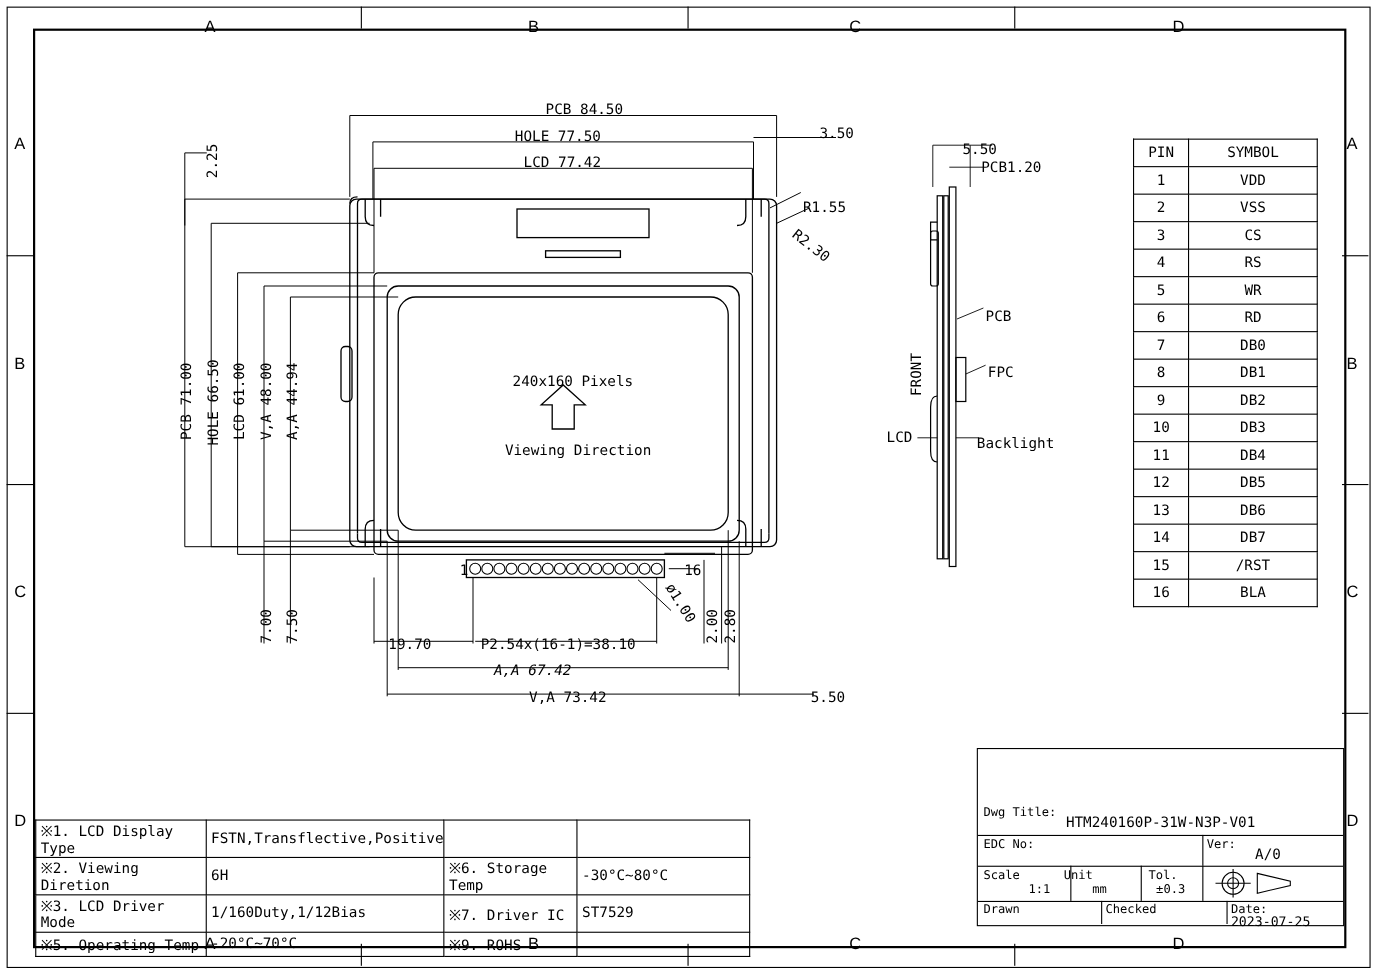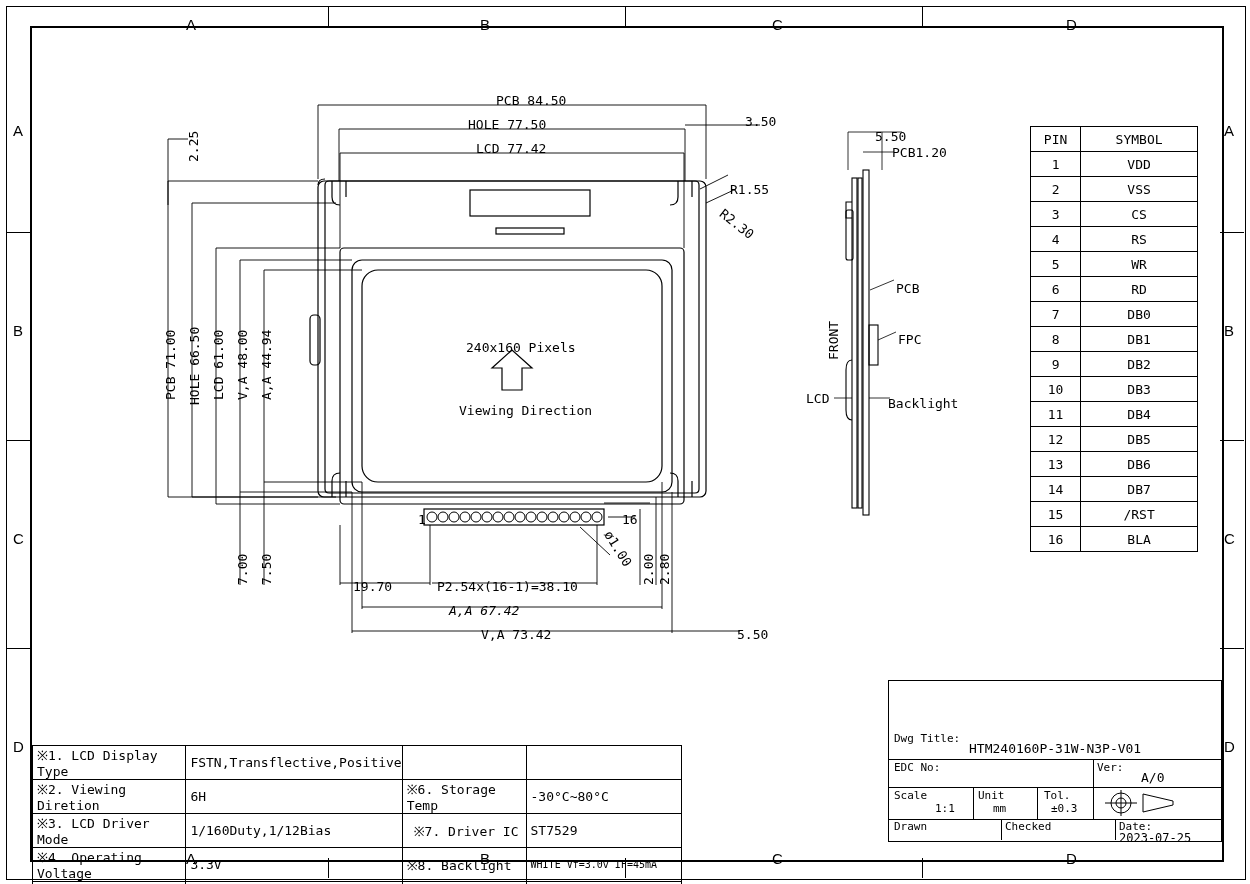--- a/index.html
+++ b/index.html
@@ -349,28 +349,22 @@
         </tr>
         <tr>
           <td style="width: 176px; height: 21px; text-align: left; padding-left: 4px;">※2. Viewing Diretion</td>
           <td style="width: 162px; height: 21px; text-align: left; padding-left: 4px;">6H</td>
           <td style="width: 136px; height: 21px; text-align: left; padding-left: 4px;">※6. Storage Temp</td>
           <td style="width: 176px; height: 21px; text-align: left; padding-left: 4px;">-30°C~80°C</td>
         </tr>
         <tr>
           <td style="width: 176px; height: 21px; text-align: left; padding-left: 4px;">※3. LCD Driver Mode</td>
           <td style="width: 162px; height: 21px; text-align: left; padding-left: 4px;">1/160Duty,1/12Bias</td>
-          <td style="width: 136px; height: 21px; text-align: center; padding-left: 4px;">※7. Driver IC</td>
+          <td style="width: 136px; height: 21px; text-align: left; padding-left: 4px;">※7. Driver IC</td>
           <td style="width: 176px; height: 21px; text-align: left; padding-left: 4px;">ST7529</td>
-        </tr>
-        <tr>
-          <td style="width: 176px; height: 21px; text-align: left; padding-left: 4px;">※4. Operating Voltage</td>
-          <td style="width: 162px; height: 21px; text-align: left; padding-left: 4px;">3.3V</td>
-          <td style="width: 136px; height: 21px; text-align: left; padding-left: 4px;">※8. Backlight</td>
-          <td style="width: 176px; height: 21px; text-align: left; padding-left: 4px; font-size: 10px;">WHITE Vf=3.0v IF=45mA</td>
         </tr>
         <tr>
           <td style="width: 176px; height: 21px; text-align: left; padding-left: 4px;">※5. Operating Temp</td>
           <td style="width: 162px; height: 21px; text-align: left; padding-left: 4px;">-20°C~70°C</td>
           <td style="width: 136px; height: 21px; text-align: left; padding-left: 4px;">※9. ROHS</td>
           <td style="width: 176px; height: 21px; text-align: left; padding-left: 4px;"></td>
         </tr>
       </tbody>
   </table>
 
@@ -384,21 +378,21 @@
     <div style="position:absolute;left:0;top:78px;width:100%;height:28px;border-bottom:1px solid #000;">
       <span class="txt small" style="left:5px;top:2px;">EDC No:</span>
       <span class="txt small" style="left:208px;top:2px;">Ver:</span>
       <span class="txt" style="left:252px;top:11px;font-size:13px;">A/0</span>
       <div class="ln v" style="left:204px;top:0;height:28px;"></div>
     </div>
 
     <div style="position:absolute;left:0;top:106px;width:100%;height:32px;border-bottom:1px solid #000;">
       <span class="txt small" style="left:5px;top:2px;">Scale</span>
       <span class="txt small" style="left:46px;top:15px;">1:1</span>
-      <span class="txt small" style="left:89px;top:2px;">Unit</span>
+      <span class="txt small" style="left:78px;top:2px;">Unit</span>
       <span class="txt small" style="left:104px;top:15px;">mm</span>
       <span class="txt small" style="left:155px;top:2px;">Tol.</span>
       <span class="txt small" style="left:162px;top:15px;">±0.3</span>
       <div class="ln v" style="left:84px;top:0;height:32px;"></div>
       <div class="ln v" style="left:148px;top:0;height:32px;"></div>
       <div class="ln v" style="left:204px;top:0;height:32px;"></div>
 
       <svg width="110" height="30" viewBox="0 0 110 30" style="position:absolute;left:208px;top:1px;">
         <g stroke="#000" fill="none" stroke-width="1">
           <circle cx="24" cy="15" r="10"></circle>

